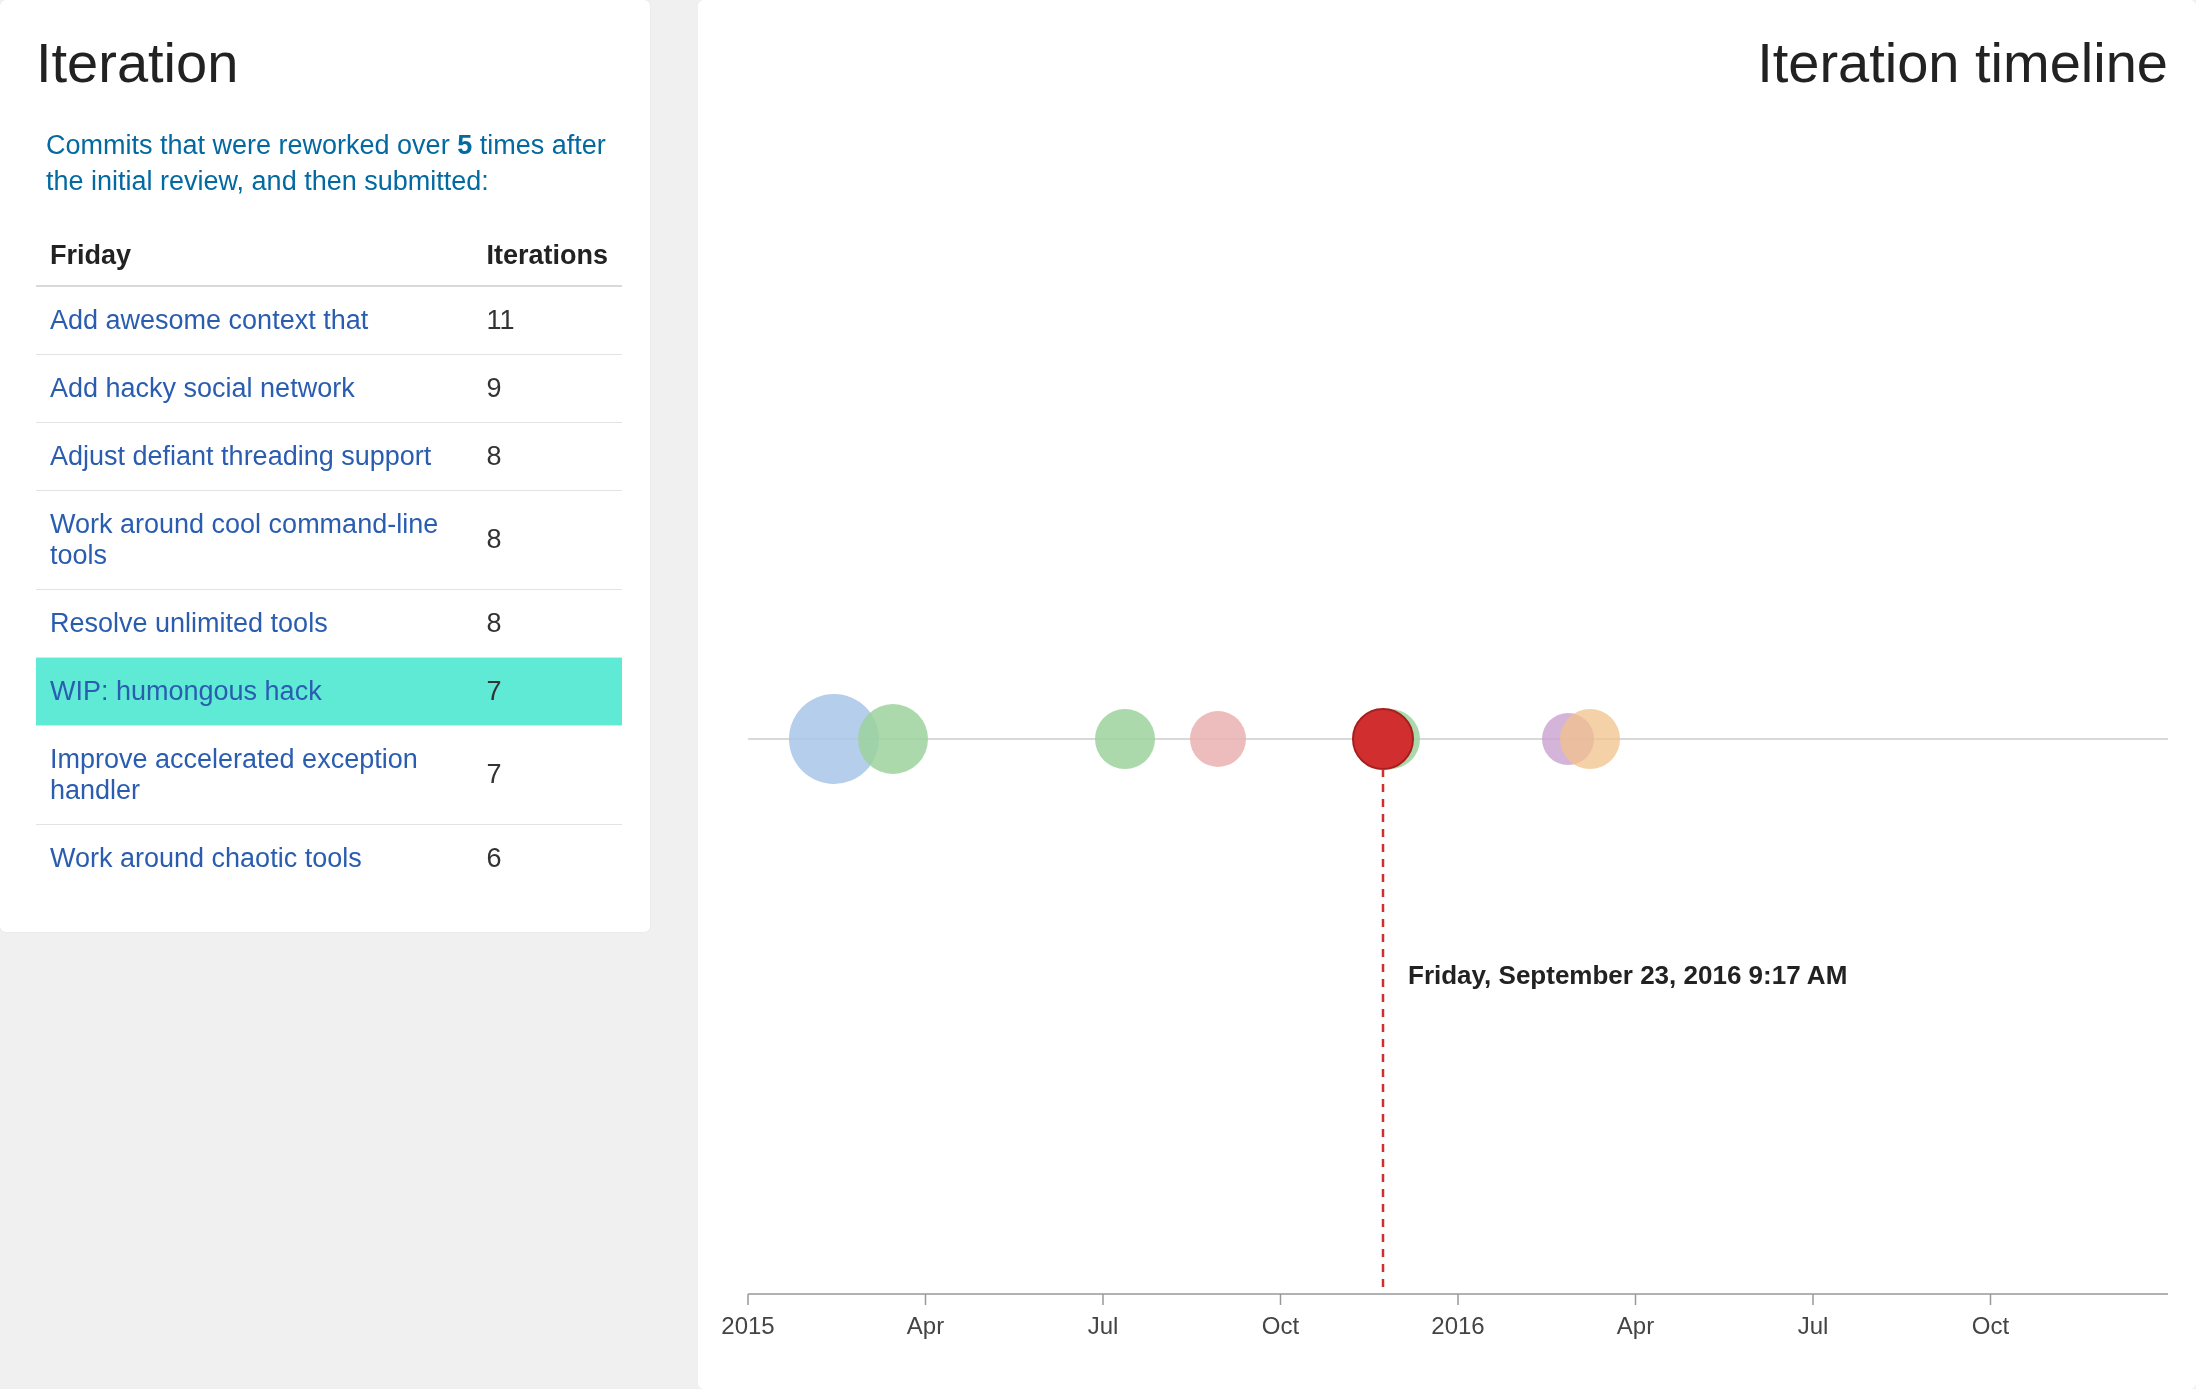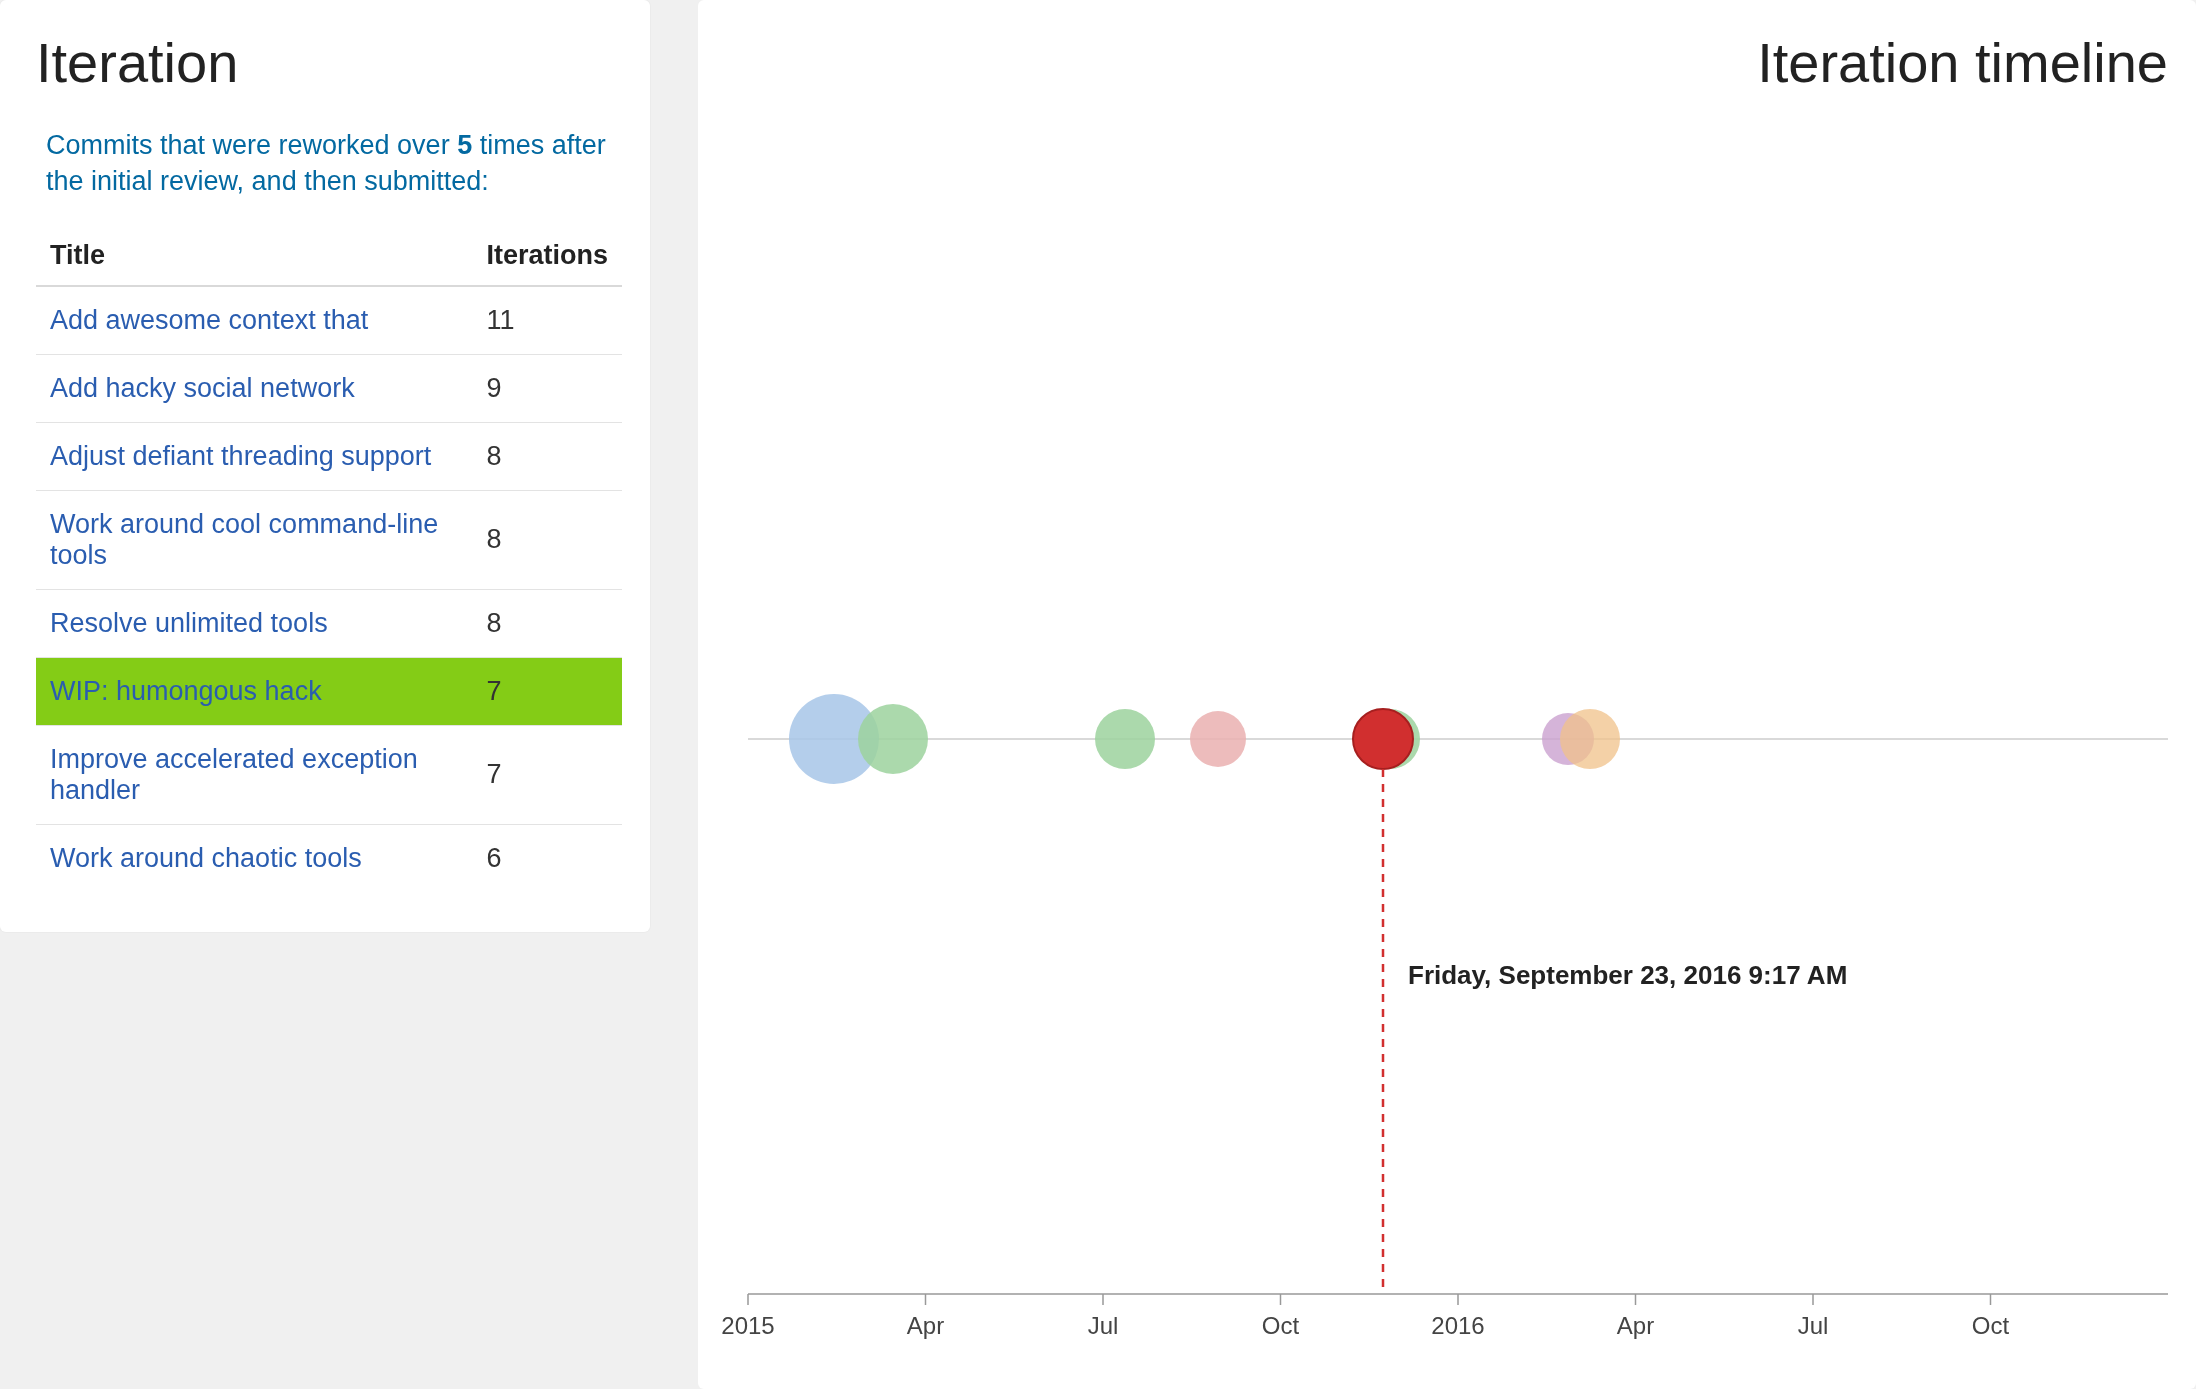--- a/index.html
+++ b/index.html
@@ -55,21 +55,21 @@
     padding: 18px 14px;
     border-bottom: 1px solid #e3e3e3;
     vertical-align: middle;
   }
   table.iter td.title a {
     color: #2a5db0;
     text-decoration: none;
     cursor: pointer;
   }
   table.iter td.count { color: #333; width: 140px; }
-  table.iter tr.selected td { background: #84cc16; margin-left: 38px; }
+  table.iter tr.selected td { background: #5eead4; margin-left: 38px; }
   table.iter tr:last-child td { border-bottom: none; }
 
   
   .timeline-panel {
     background: #fff;
     border-radius: 6px;
     flex: 1;
     height: 100%;
     padding: 30px 28px 0 28px;
     position: relative;
@@ -94,21 +94,21 @@
 <div class="page">
 
   <div class="card">
     <h1>Iteration</h1>
     <p class="desc">
       <span>Commits that were reworked over </span><strong>5</strong><span> times after the initial review, and then submitted:</span>
     </p>
     <table class="iter">
       <thead>
         <tr>
-          <th>Title</th>
+          <th>Friday</th>
           <th>Iterations</th>
         </tr>
       </thead>
       <tbody id="iter-body">
           <tr>
             <td class="title"><a href="#">Add awesome context that</a></td>
             <td class="count">11</td>
           </tr>
           <tr>
             <td class="title"><a href="#">Add hacky social network</a></td>

